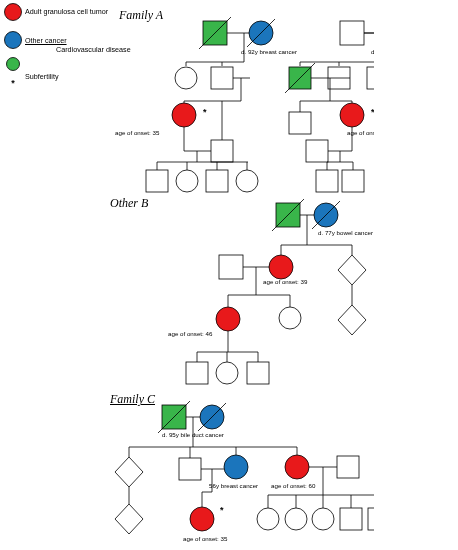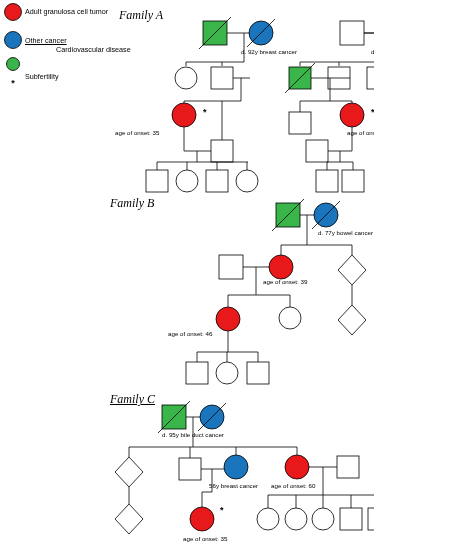--- a/index.html
+++ b/index.html
@@ -17,21 +17,21 @@
 <div id="stage">
 
   <div>
     <div class="legend-item" style="left:25px;top:7px;">Adult granulosa cell tumor</div>
     <div class="legend-item" style="left:25px;top:36px;text-decoration:underline;">Other cancer</div>
     <div class="legend-item" style="left:25px;top:45px;margin-left:31px;">Cardiovascular disease</div>
     <div class="legend-item" style="left:25px;top:72px;">Subfertility</div>
   </div>
 
   <div class="fam-title" style="left:119px;top:8px;">Family A</div>
-  <div class="fam-title" style="left:110px;top:196px;">Family B</div>
+  <div class="fam-title" style="left:110px;top:196px;">Other B</div>
   <div class="fam-title" style="left:110px;top:392px;text-decoration:underline;">Family C</div>
 
   <div class="lbl" style="left:241px;top:48px;">d. 92y breast cancer</div>
   <div class="lbl" style="left:371px;top:48px;">d. 89y multiple myeloma</div>
   <div class="lbl" style="left:115px;top:129px;">age of onset: 35</div>
   <div class="lbl" style="left:347px;top:129px;">age of onset: 36</div>
 
   <div class="lbl" style="left:318px;top:229px;">d. 77y bowel cancer</div>
   <div class="lbl" style="left:263px;top:278px;">age of onset: 39</div>
   <div class="lbl" style="left:168px;top:330px;">age of onset: 46</div>

